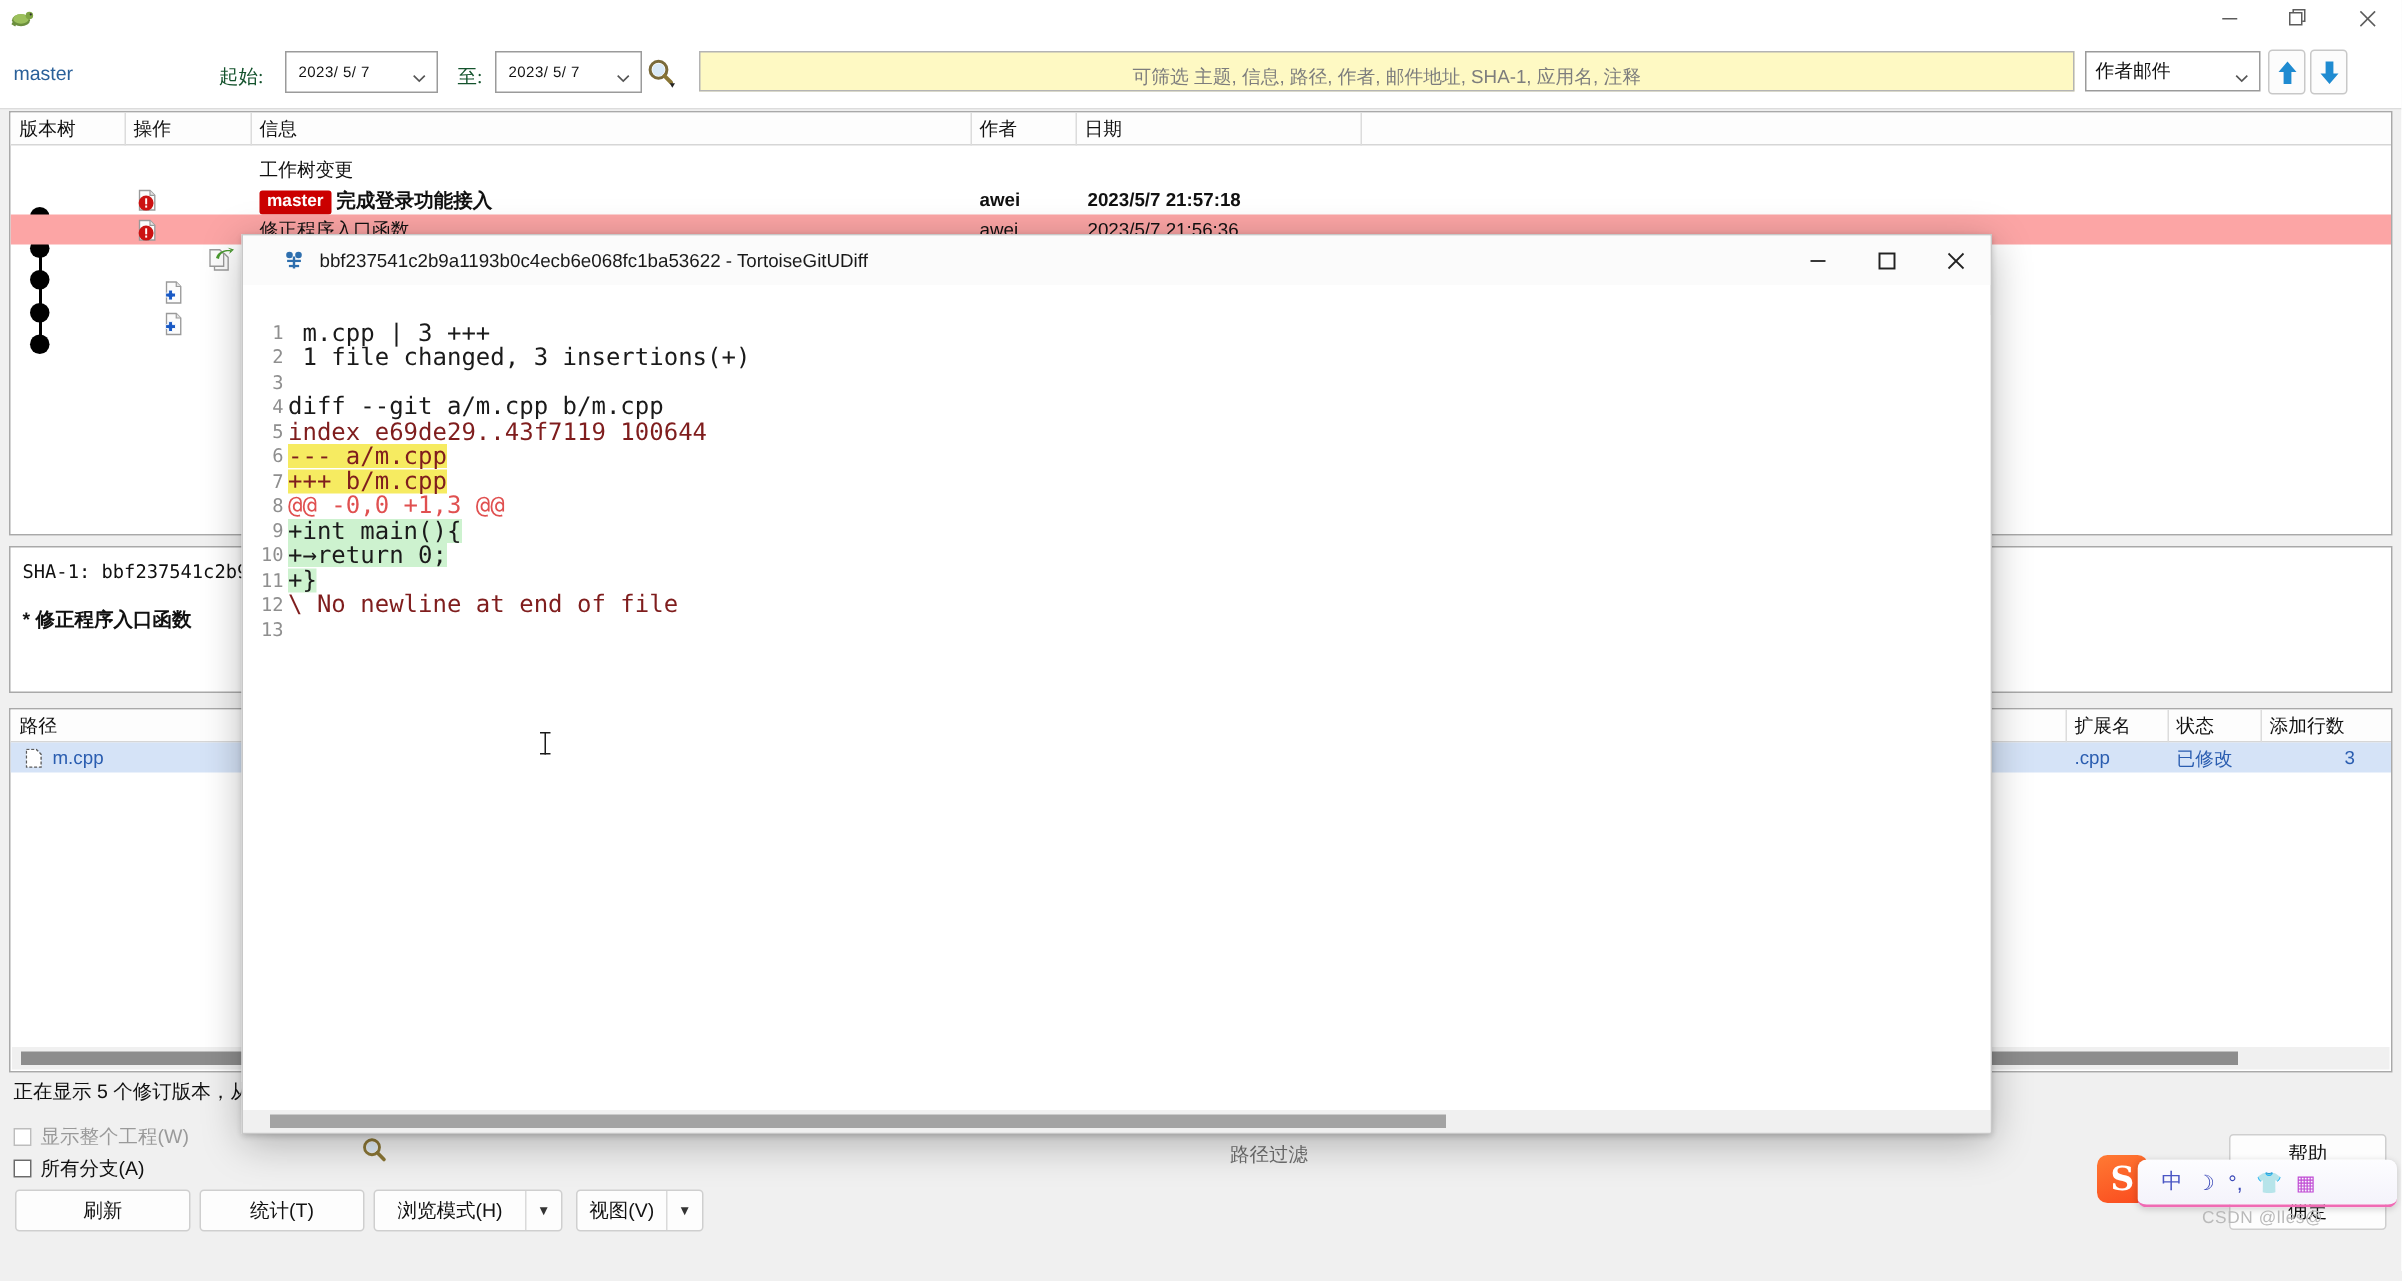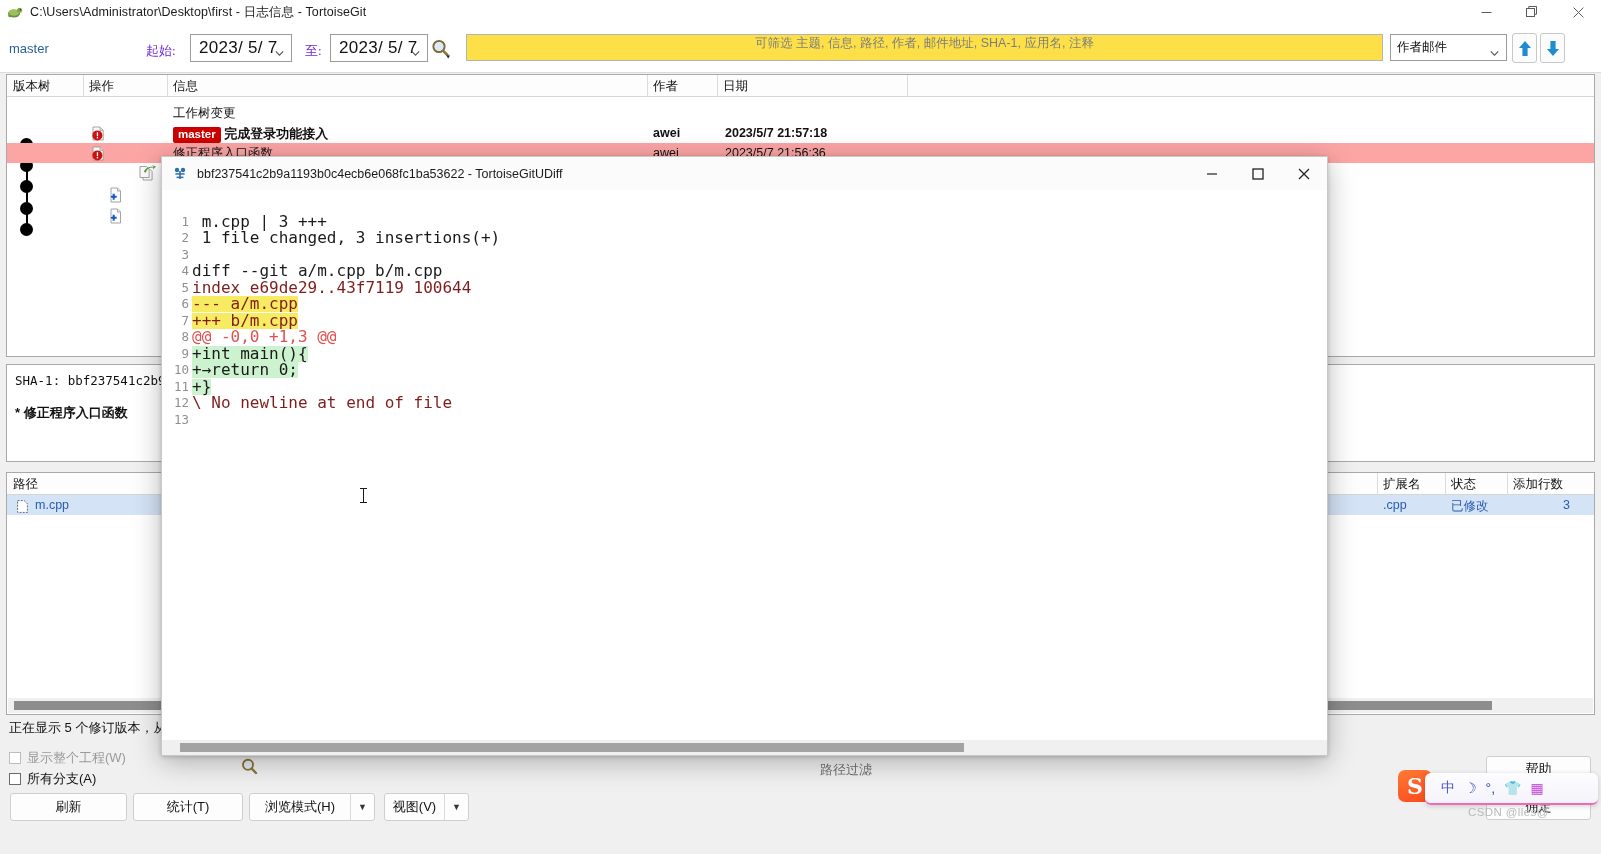--- a/index.html
+++ b/index.html
@@ -46,42 +46,42 @@
   .toolbar {
     position:absolute; left:0; top:24px; width:1601px; height:48px;
     background:#ffffff;
     border-bottom:1px solid #dcdcdc;
   }
   .branch-label {
     position:absolute; left:9px; top:41px;
     font-size:13px; color:#2a6099;
   }
   .tb-label {
-    position:absolute; font-size:13px; color:#6d28d9;font-family:Liberation Serif, serif;
+    position:absolute; font-size:13px; color:#14532d;font-family:Liberation Serif, serif;
   }
   .date-combo {
     position:absolute; height:28px;
     border:1px solid #9b9b9b; background:#fff;
     display:flex; align-items:center; box-sizing:border-box;
   }
   .date-combo .dv {
-    font-size:17px; color:#111; padding-left:8px; white-space:nowrap;
+    font-size:10px; color:#111; padding-left:8px; white-space:nowrap;
     letter-spacing:0.3px;
   }
   .date-combo .arrow {
     position:absolute; right:7px; top:9px;
     width:9px; height:9px;
   }
   .srch-btn {
     position:absolute; left:430px; top:38px; width:24px; height:22px;
   }
   .filter-box {
     position:absolute; left:466px; top:34px; width:917px; height:27px;
-    border:1px solid #b4b4b4; background:#fde047; box-sizing:border-box;
-    display:flex; align-items:flex-start; justify-content:center;
+    border:1px solid #b4b4b4; background:#fef9c3; box-sizing:border-box;
+    display:flex; align-items:flex-end; justify-content:center;
   }
   .filter-box .ph {
     font-size:12.5px; color:#7d7d7d; white-space:nowrap;
   }
   .sel-combo {
     position:absolute; left:1390px; top:34px; width:117px; height:27px;
     border:1px solid #9b9b9b; background:#fff; box-sizing:border-box;
     display:flex; align-items:center;
   }
   .sel-combo .sv { font-size:12.5px; color:#111; padding-left:6px; }
@@ -207,21 +207,21 @@
   
   .diff-window {
     position:absolute; left:161px; top:156px; width:1167px; height:600px;
     background:#ffffff;
     border:1px solid #c8c8c8;
     box-shadow: 0 6px 26px rgba(0,0,0,0.28), 0 1px 4px rgba(0,0,0,0.18);
     box-sizing:border-box; overflow:hidden;
   }
   .diff-title {
     position:relative; height:33px; background:#fbfbfb;
-    display:flex; align-items:center;
+    display:flex; align-items:center;padding-left:16px;
   }
   .diff-title .ic { width:16px; height:16px; margin-left:10px; margin-right:9px; flex:none;}
   .diff-title .tt { font-size:12.5px; color:#1a1a1a; white-space:nowrap;}
   .diff-wc { position:absolute; right:0; top:0; height:33px; display:flex; }
   .diff-wc .b {
     width:46px; height:33px; display:flex; align-items:center; justify-content:center;
     color:#333;
   }
   .diff-menu {
     position:relative; height:20px; background:#ffffff; padding-left:10px;
@@ -306,21 +306,20 @@
   <div class="titlebar">
     <div class="titlebar-icon">
       <svg class="tg-icon" viewBox="0 0 16 16">
         <ellipse cx="7" cy="9.5" rx="6" ry="4" fill="#6c8f3e"></ellipse>
         <ellipse cx="7" cy="8.6" rx="5.2" ry="3.2" fill="#9cc05c"></ellipse>
         <circle cx="12.6" cy="6.3" r="2.5" fill="#7fa544"></circle>
         <circle cx="13.5" cy="5.6" r="0.7" fill="#2b2b2b"></circle>
         <path d="M1 11.5 L3.5 13" stroke="#6c8f3e" stroke-width="1.4" fill="none"></path>
       </svg>
     </div>
-    <div class="titlebar-text">C:\Users\Administrator\Desktop\first - 日志信息 - TortoiseGit</div>
     <div class="win-controls">
       <div class="win-btn">
         <svg width="11" height="11" viewBox="0 0 11 11">
               <line x1="0.5" y1="5.5" x2="10.5" y2="5.5" stroke="#5c5c5c" stroke-width="1"></line>
             </svg>
       </div>
       <div class="win-btn">
         <svg width="12" height="12" viewBox="0 0 12 12">
           <rect x="0.5" y="2.5" width="8" height="8" fill="none" stroke="#5c5c5c" stroke-width="1"></rect>
           <path d="M2.8 2.3 L2.8 0.5 L10.5 0.5 L10.5 8.2 L8.8 8.2" fill="none" stroke="#5c5c5c" stroke-width="1"></path>

